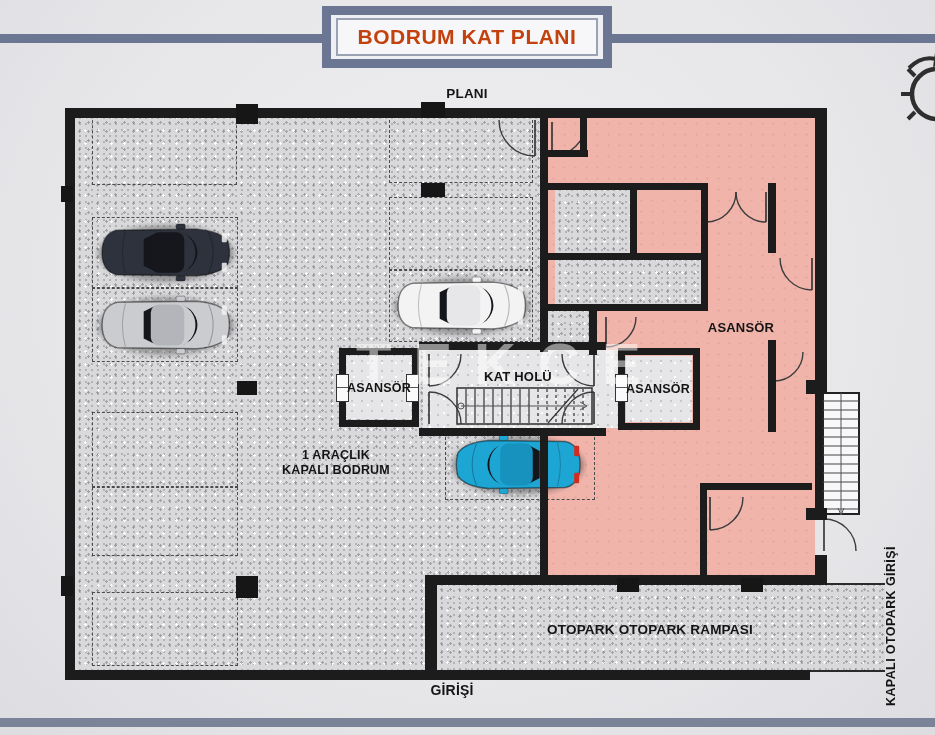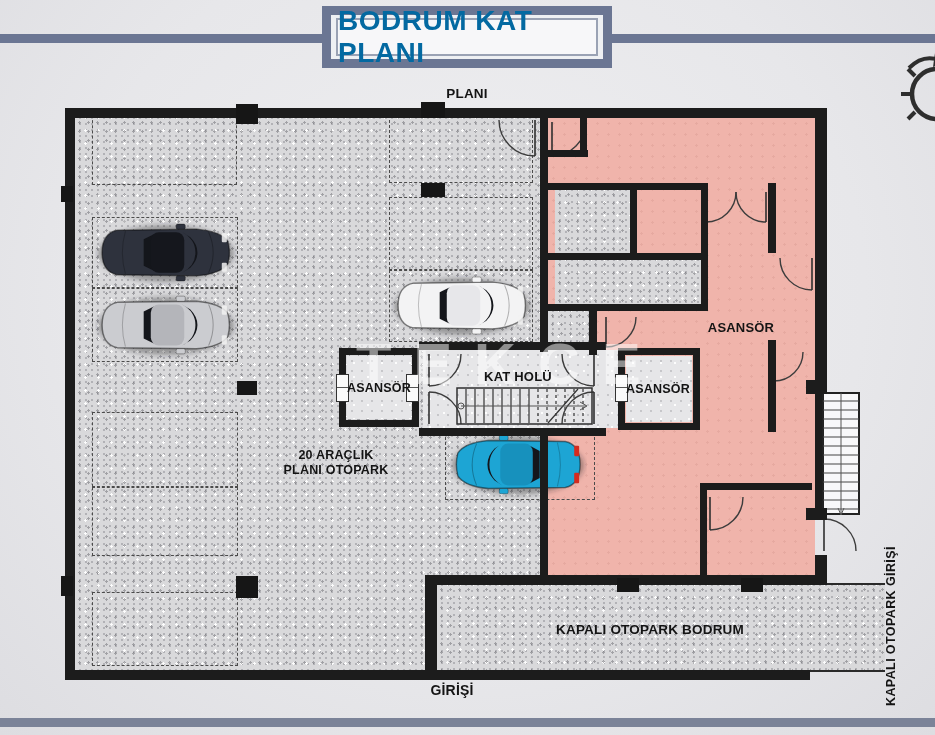--- a/index.html
+++ b/index.html
@@ -34,21 +34,21 @@
   #watermark{position:absolute;left:356px;top:330px;font-size:58px;font-weight:bold;
        letter-spacing:22px;color:rgba(255,255,255,.5);z-index:9;pointer-events:none;}
   #overlay{position:absolute;left:0;top:0;z-index:4;}
   .car{position:absolute;z-index:5;}
   
   #topline-l,#topline-r{top:34px;height:9px;background:#6b7693;z-index:1;}
   #titlebox{left:322px;top:6px;width:290px;height:62px;border:9px solid #6b7693;
        background:#eef0f3;z-index:2;display:flex;align-items:center;justify-content:center;padding:5px;}
   #titlebox .inner{width:100%;height:100%;border:2px solid #9aa2b4;background:#f7f7f9;
        display:flex;align-items:center;justify-content:center;}
-  #titlebox .inner span{font-weight:bold;font-size:28px;color:#0369a1;letter-spacing:.5px;}
+  #titlebox .inner span{font-weight:bold;font-size:21px;color:#c2410c;letter-spacing:.5px;}
   #bottombar{left:0;top:718px;width:935px;height:9px;background:#7b8398;z-index:2;}
   #entrance-label{position:absolute;left:884px;top:540px;height:172px;width:30px;
        writing-mode:vertical-rl;transform:rotate(180deg);text-align:center;
        font-weight:bold;font-size:12.5px;color:#141414;z-index:10;letter-spacing:.4px;}
   #compass{position:absolute;left:885px;top:50px;width:50px;height:82px;z-index:3;}
 </style>
 </head>
 <body>
 
 <div id="stage">
@@ -297,21 +297,21 @@
       <path d="M838,508 L841,515 L844,508" fill="none" stroke="#555" stroke-width="1"></path>
     </svg>
 
   <div id="watermark">TEKCE</div>
 
   <div class="lbl" style="left:379px;top:381px;font-size:12.5px;">ASANSÖR</div>
   <div class="lbl" style="left:658px;top:382px;font-size:12.5px;">ASANSÖR</div>
   <div class="lbl" style="left:518px;top:369px;font-size:13px;">KAT HOLÜ</div>
   <div class="lbl" style="left:741px;top:320px;font-size:13px;">ASANSÖR</div>
   <div class="lbl" style="left:336px;top:448px;font-size:12.5px;text-align:center;line-height:15px;">
-    <div>20 ARAÇLIK</div>
-    <div>PLANI OTOPARK</div>
+    <div>1 ARAÇLIK</div>
+    <div>KAPALI BODRUM</div>
   </div>
-  <div class="lbl" style="left:650px;top:622px;font-size:13.5px;">KAPALI OTOPARK BODRUM</div>
+  <div class="lbl" style="left:650px;top:622px;font-size:13.5px;">OTOPARK OTOPARK RAMPASI</div>
   <div id="entrance-label">KAPALI OTOPARK GİRİŞİ</div>
 
   <div class="lbl" style="left:452px;top:682px;font-size:14px;">GİRİŞİ</div>
   <div class="abs" id="bottombar"></div>
 </div>
 
 </body></html>

